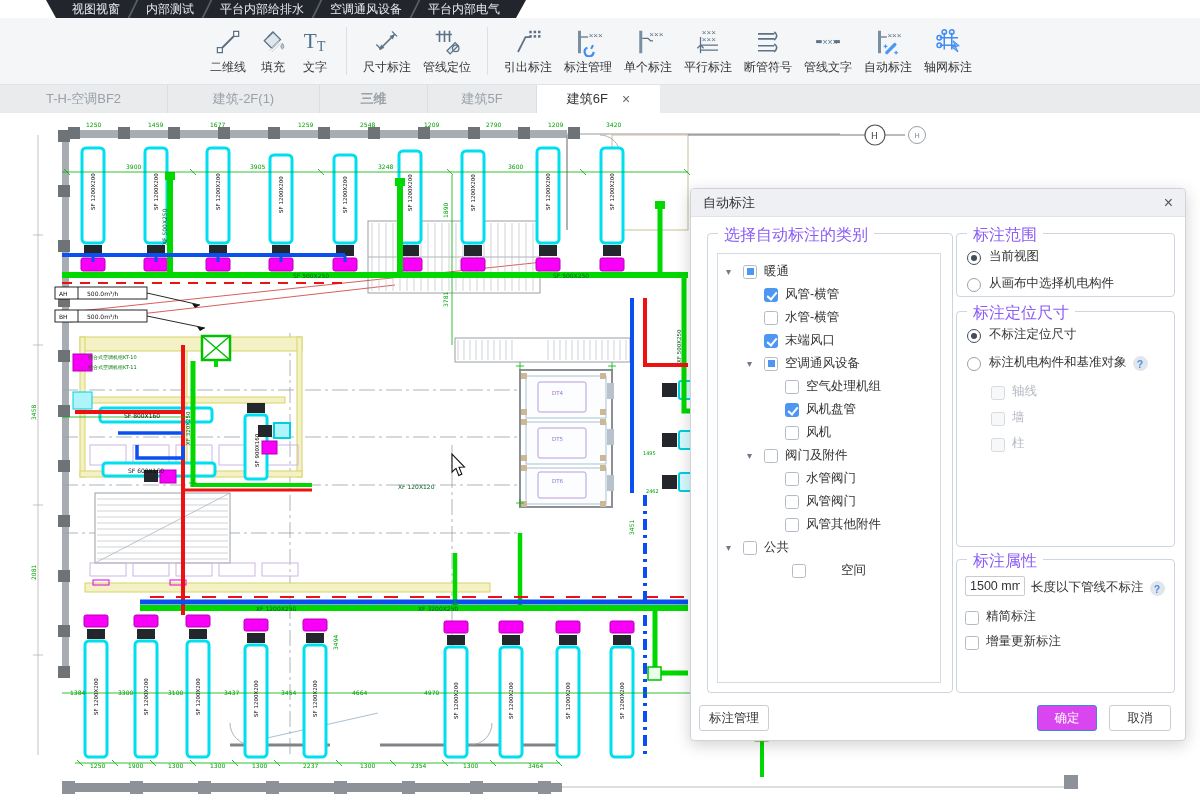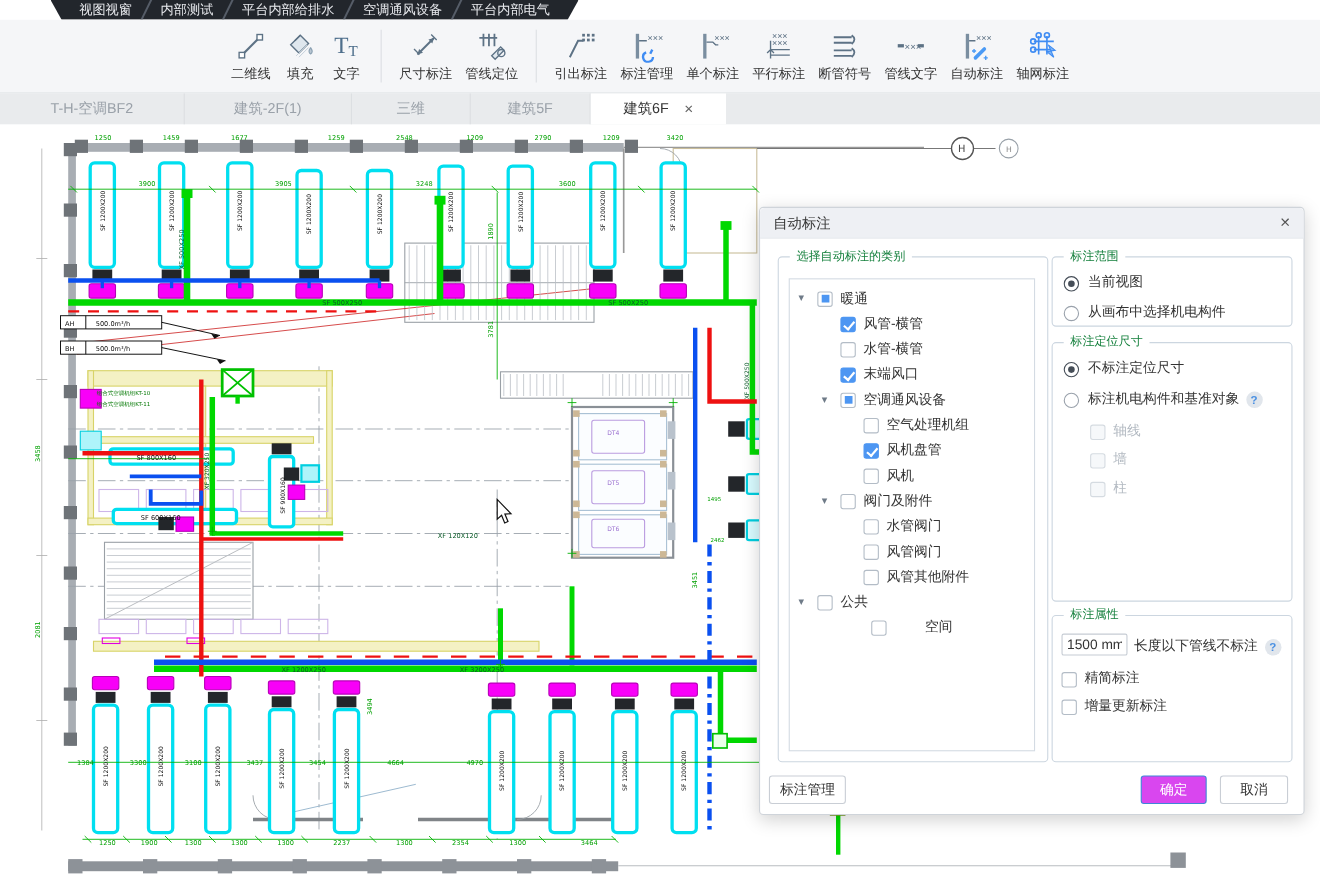--- a/index.html
+++ b/index.html
@@ -30,21 +30,21 @@
 #cad{position:absolute;left:0;top:115px;z-index:1}
 #cad text{font-family:"DejaVu Sans",sans-serif}
 
 .dialog{position:absolute;left:690px;top:188px;width:496px;height:553px;background:#fff;
  border:1px solid #cfd4da;border-radius:4px;box-shadow:0 4px 16px rgba(0,0,0,.18);z-index:10}
 .dlg-head{height:28px;background:#eef0f4;border-bottom:1px solid #e0e4e9;border-radius:4px 4px 0 0;
  display:flex;align-items:center;padding:0 12px}
 .dlg-title{font-size:13px;color:#333}
 .dlg-close{margin-left:auto;font-size:16px;color:#555;cursor:default;line-height:1}
 .groupbox{position:absolute;border:1px solid #ccd6e0;border-radius:4px}
-.legend{position:absolute;top:-9px;left:10px;background:#fff;padding:0 6px;font-size:11px;color:#15803d;white-space:nowrap}
+.legend{position:absolute;top:-9px;left:10px;background:#fff;padding:0 6px;font-size:16px;color:#8b5cf6;white-space:nowrap}
 .treebox{position:absolute;left:26px;top:64px;width:224px;height:430px;border:1px solid #d4dbe3;
  background:#fff;overflow:hidden;padding-top:6px}
 .trow{height:23px;display:flex;align-items:center;font-size:12.5px;color:#333}
 .arrow{width:17px;font-size:10px;color:#6f7b88;flex:none;text-align:left}
 .cb{width:14px;height:14px;border:1px solid #b3bcc6;border-radius:2.5px;background:#fff;margin-right:7px;flex:none;position:relative}
 .cb.checked{background:#4d96f2;border-color:#4d96f2}
 .cb.checked::after{content:"";position:absolute;left:4px;top:1px;width:4px;height:8px;
  border:solid #fff;border-width:0 2px 2px 0;transform:rotate(40deg)}
 .cb.partial::after{content:"";position:absolute;left:2.5px;top:2.5px;width:7px;height:7px;background:#4d96f2}
 .cb.disabled{background:#f6f8fa;border-color:#d5dbe1}
@@ -629,21 +629,21 @@
     </div>
   </div>
 
 <div class="doctabs" id="doctabs">
     <div class="dtab" style="width: 168px;">
       <span>T-H-空调BF2</span>
     </div>
     <div class="dtab" style="width: 152px;">
       <span>建筑-2F(1)</span>
     </div>
-    <div class="dtab" style="width: 108px;">
+    <div class="dtab" style="width: 108px; font-weight: bold;">
       <span>三维</span>
     </div>
     <div class="dtab" style="width: 109px;">
       <span>建筑5F</span>
     </div>
     <div class="dtab active" style="width: 123px;">
       <span>建筑6F</span>
       <span class="dclose">×</span>
     </div>
   </div>

